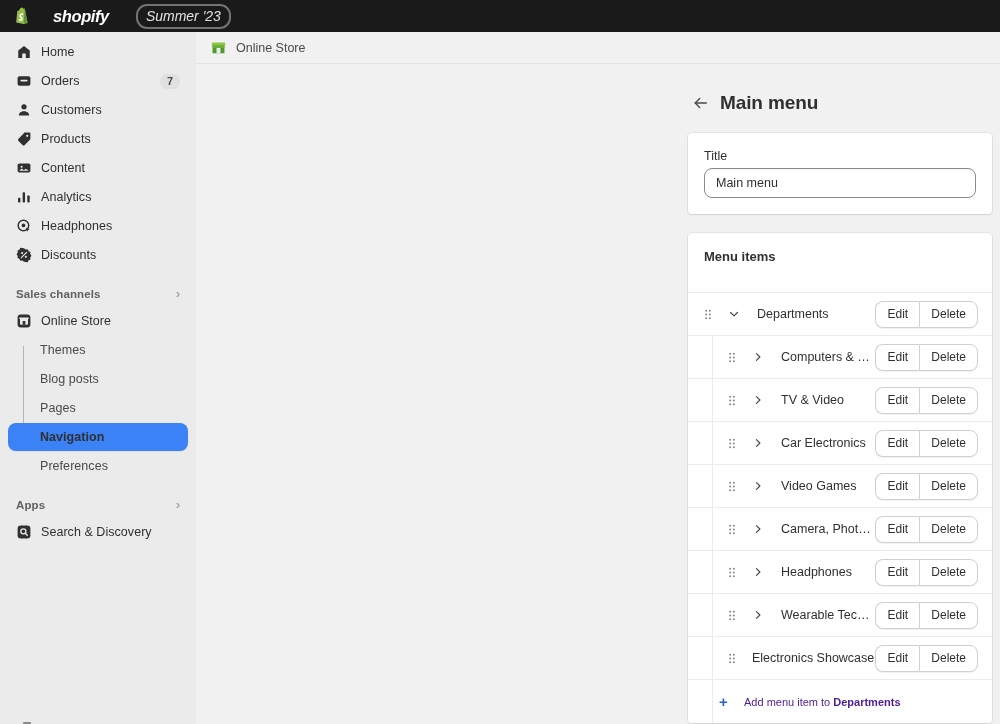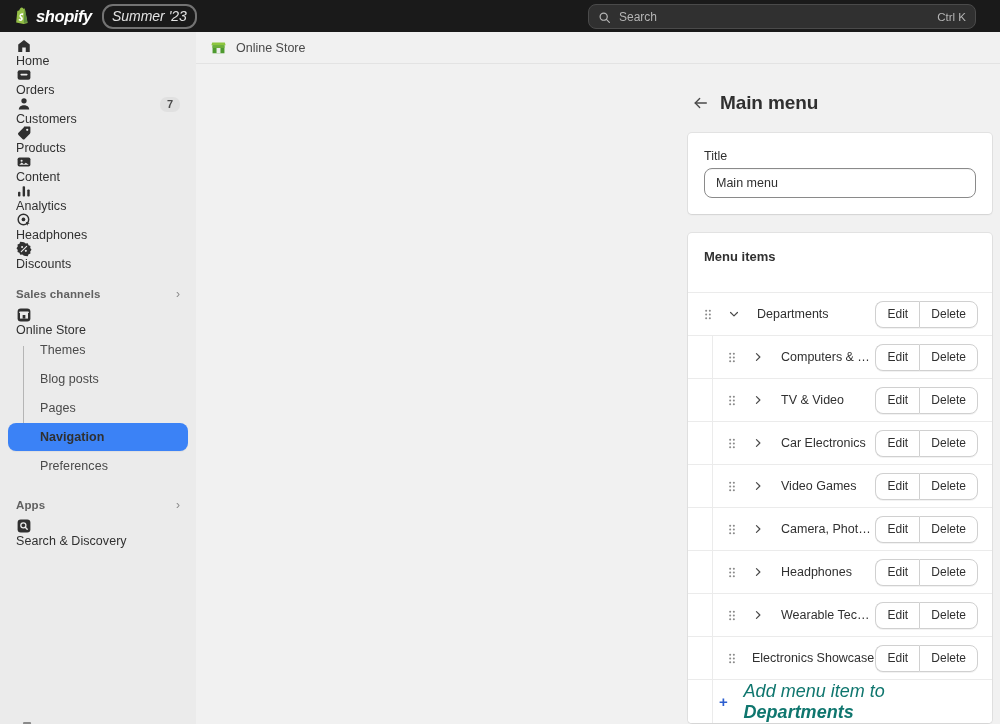--- a/index.html
+++ b/index.html
@@ -13,21 +13,21 @@
   body { display: flex; flex-direction: column; }
 
   
   .topbar {
     height: 32px; min-height: 32px;
     background: #1a1a1a;
     display: flex; align-items: center;
     position: relative;
   }
   .brand {
-    display: flex; align-items: center; gap: 4px;
+    display: flex; align-items: center; gap: 21px;
     padding-left: 12px;
   }
   .shopify-bag {
     width: 20px; height: 20px; position: relative;
     display: block;
   }
   .brand-word {
     color: #ffffff; font-size: 16.5px; font-weight: 700;
     font-style: italic; letter-spacing: -0.4px;
     font-family: "Liberation Sans", sans-serif;
@@ -59,26 +59,25 @@
 
   
   .sidebar {
     width: 196px; min-width: 196px;
     background: #ebebeb;
     padding: 6px 8px 0 8px;
     display: flex; flex-direction: column;
     position: relative;
   }
   .nav-item {
-    display: flex; 
+    display: flex; align-items: center;
     height: 28px; border-radius: 8px;
-    padding: 0 8px; 
+    padding: 0 8px; gap: 9px;
     cursor: pointer; position: relative;
     margin-bottom: 1px;
-    flex-direction: column;
   }
   .nav-item .ico { width: 16px; height: 16px; flex: 0 0 16px; display:block; }
   .nav-item .lbl {
     font-size: 12.5px; color: #303030; font-weight: 500;
     white-space: nowrap; letter-spacing: 0.05px;
   }
   .badge {
     margin-left: auto; background: #e0e0e0; color: #4a4a4a;
     font-size: 11px; font-weight: 600;
     border-radius: 7px; padding: 1px 7px 2px;
@@ -217,49 +216,39 @@
     display: flex; align-items: center;
     height: 44px; border-top: 1px solid #ebebeb;
     padding-left: 31px; background: #fff; cursor: pointer;
     position: relative;
   }
   .add-row::before {
     content: ""; position: absolute; left: 24px; top: 0; bottom: 0;
     width: 1px; background: #ebebeb;
   }
   .plus { color: #2c5ecf; font-size: 15px; font-weight: 700; line-height: 1; width: 13px;}
-  .add-text { margin-left: 12px; font-size: 18px; color: #0f766e; font-style: italic; }
+  .add-text { margin-left: 12px; font-size: 11px; color: #4c1d95; }
   .add-text b { font-weight: 700; }
 </style>
 </head>
 <body>
 
 <div class="topbar">
   <div class="brand">
     <span class="shopify-bag">
       <svg viewBox="0 0 24 24" width="20" height="20">
         <path d="M15.3 3.1c-.2-.1-.5 0-.7.1-.1 0-.3.2-.6.5-.4-1.1-1.1-2-2.2-2-1.6 0-2.7 1.9-3.2 3.6l-1.7.5c-.5.2-.6.2-.6.7L5 19.9l8.9 1.6 4.8-1L15.3 3.1z" fill="#95BF47"></path>
         <path d="M18.7 20.5L15.3 3.1c-.1 0-.2 0-.2.1l-1 17.3 4.6-1z" fill="#5E8E3E"></path>
         <path d="M13.6 9.3l-.6 1.8s-.6-.3-1.3-.3c-1.1 0-1.1.7-1.1.8 0 .9 2.4 1.3 2.4 3.5 0 1.7-1.1 2.8-2.5 2.8-1.7 0-2.6-1.1-2.6-1.1l.5-1.5s.9.8 1.7.8c.5 0 .7-.4.7-.7 0-1.2-1.9-1.3-1.9-3.3 0-1.7 1.2-3.3 3.6-3.3.9 0 1.1.5 1.1.5z" fill="#fff"></path>
       </svg>
     </span>
     <span class="brand-word">shopify</span>
     <span class="version-pill">Summer '23</span>
   </div>
 
-  <div class="search-wrap">
-    <span class="s-icon">
-      <svg viewBox="0 0 16 16" width="13" height="13">
-        <circle cx="7" cy="7" r="4.4" fill="none" stroke="#b5b5b5" stroke-width="1.5"></circle>
-        <line x1="10.3" y1="10.3" x2="14" y2="14" stroke="#b5b5b5" stroke-width="1.5" stroke-linecap="round"></line>
-      </svg>
-    </span>
-    <input class="search-input" type="text" placeholder="Search" style="">
-    <span class="kbd-hint">Ctrl K</span>
-  </div>
 </div>
 
 <div class="shell">
 
   <nav class="sidebar">
 
     <div class="nav-item">
       <span class="ico">
         <svg viewBox="0 0 20 20" width="16" height="16" fill="#303030">
             <path d="M10 2.5 2.8 8.2v9.3h5V12h4.4v5.5h5V8.2z"></path>

